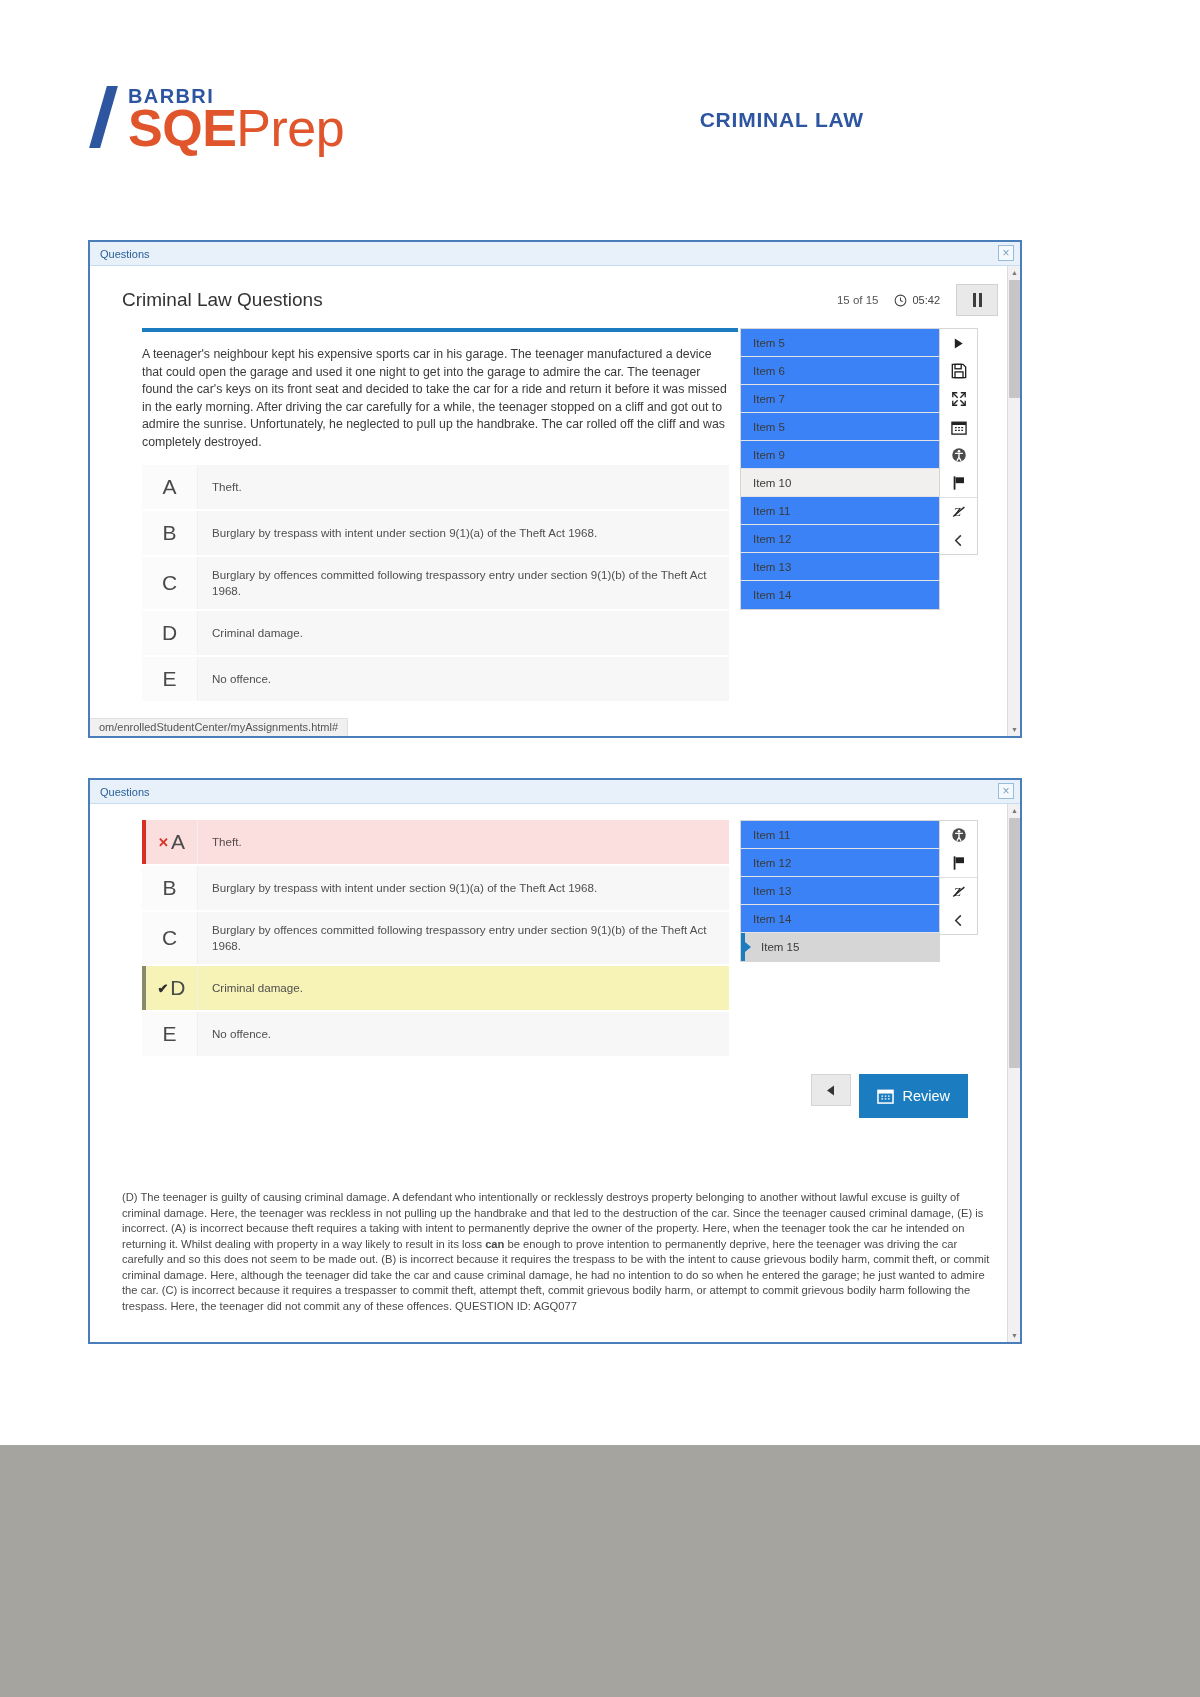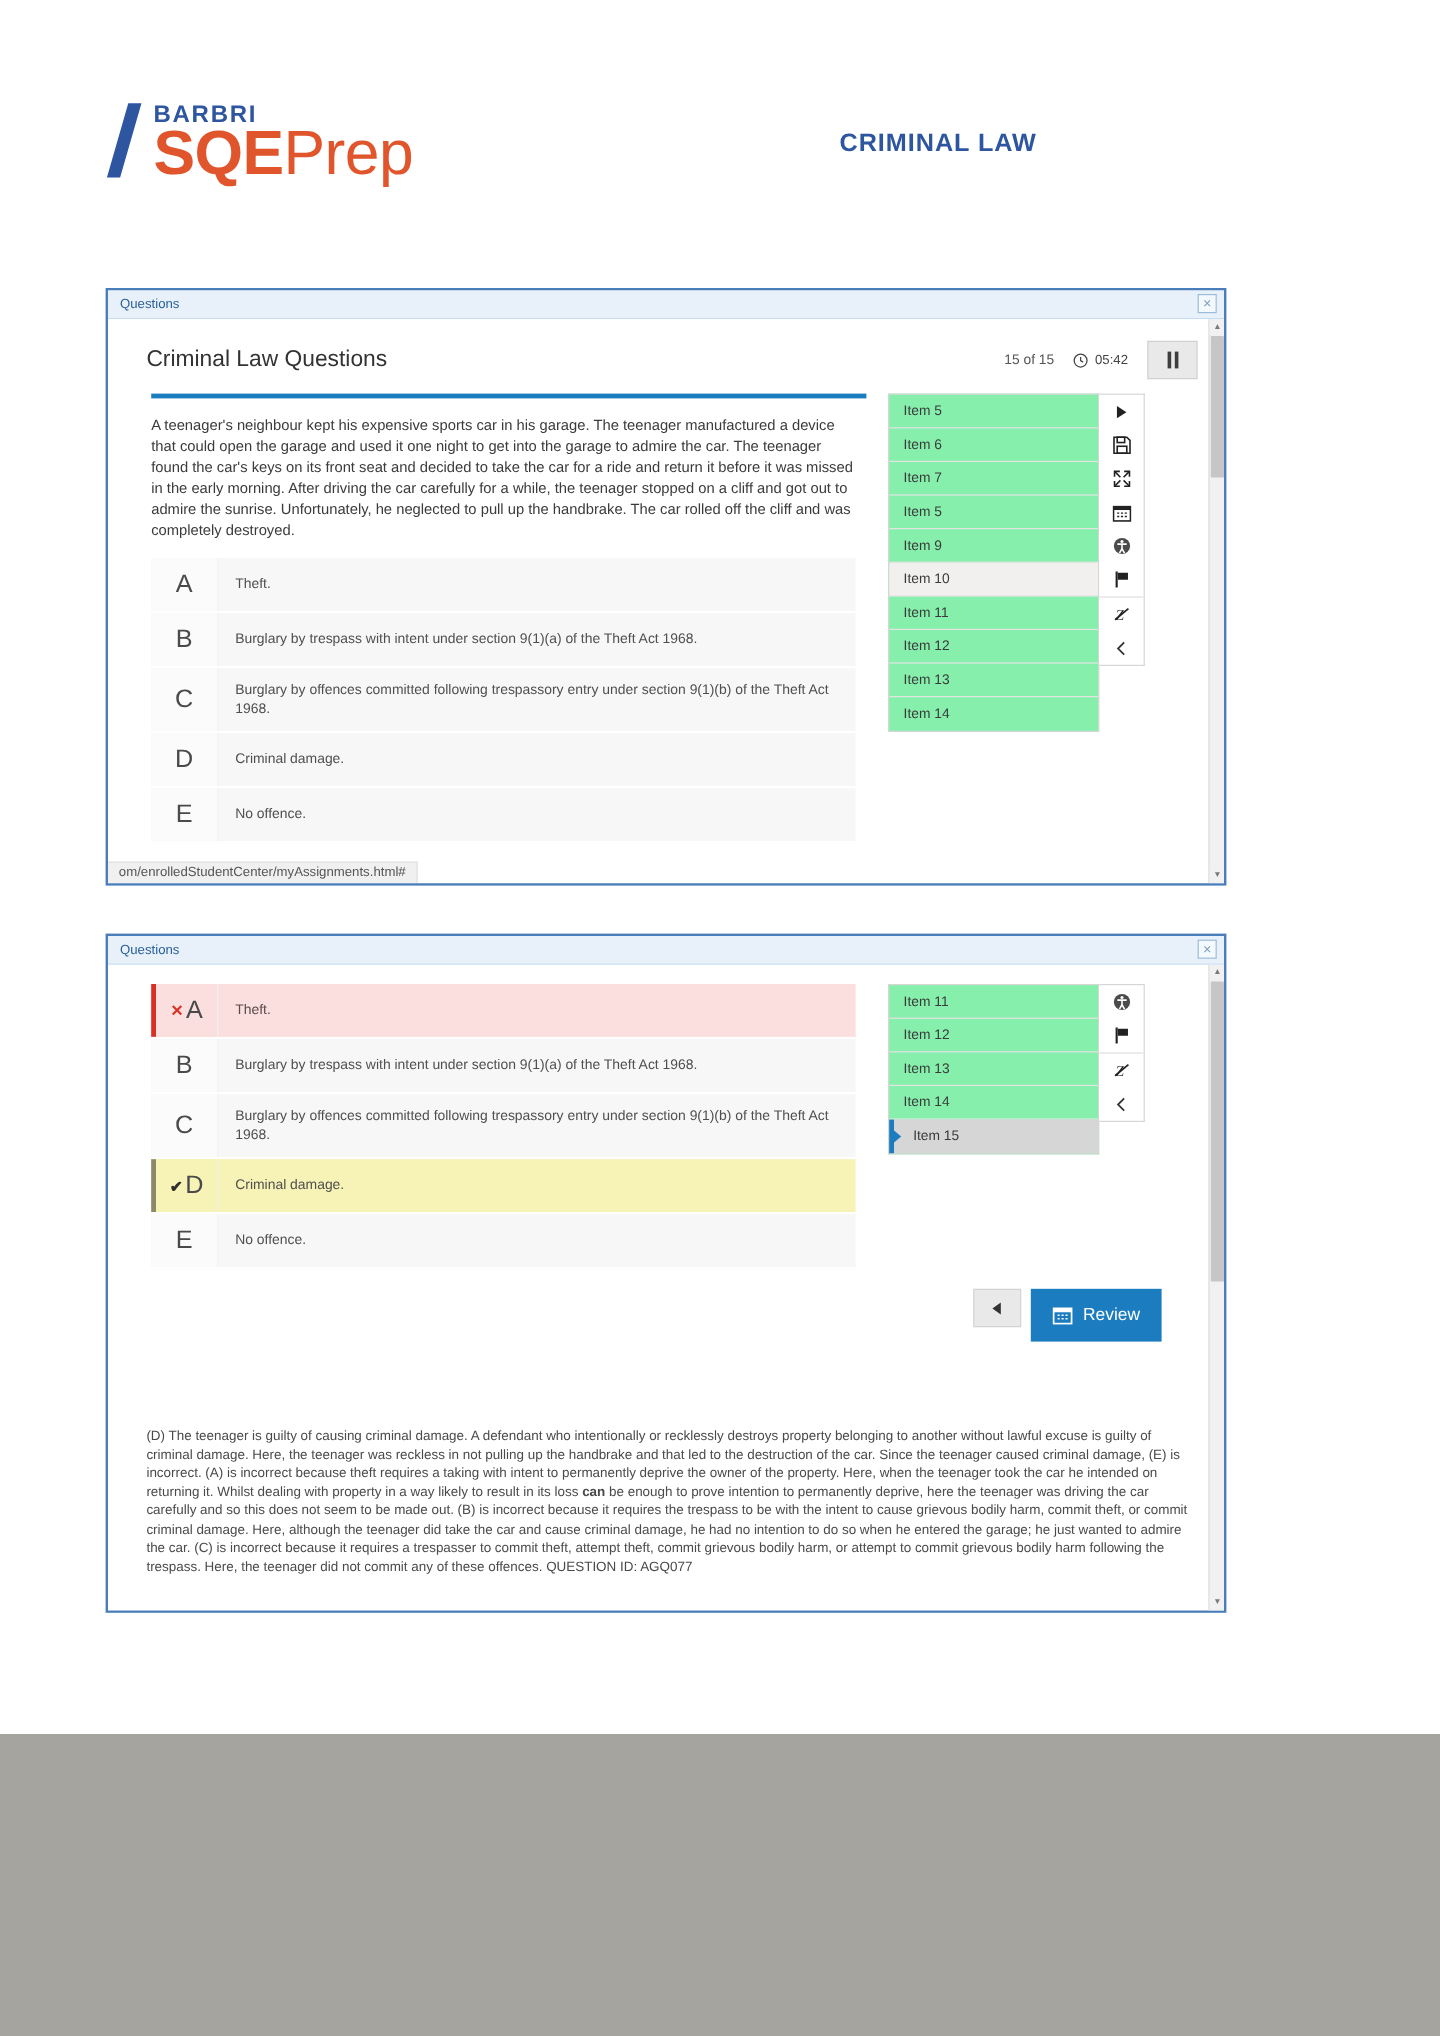--- a/index.html
+++ b/index.html
@@ -129,21 +129,21 @@
     background: #e9e9e9;
     border: 1px solid #d2d2d2;
     display: flex; align-items: center; justify-content: center;
     gap: 3px;
     cursor: pointer;
   }
   .pause-btn i { width: 3px; height: 14px; background: #3d3d3d; display:block; }
 
   
   .q-main { display: flex; padding: 0 0 0 0; }
-  .q-left { width: 628px; padding-left: 36px; }
+  .q-left { width: 628px; padding-left: 52px; }
   .q-rule {
     height: 4px; background: #1b7dbf; width: 596px; margin-bottom: 14px;
   }
   .q-stem {
     font-size: 12.3px;
     line-height: 17.5px;
     color: #3b3b3b;
     width: 590px;
     margin-bottom: 14px;
   }
@@ -196,23 +196,23 @@
   .mark.tick { color: #2d2d2d; }
 
   
   .q-right {
     margin-left: 22px;
     display: flex;
     align-items: flex-start;
     padding-top: 0;
   }
   .item-list {
-    width: 176px;
+    width: 200px;
     border: 1px solid #d6d6d6;
-    background: #86efac;
+    background: #3b82f6;
   }
   .item-row {
     height: 28px;
     display: flex;
     align-items: center;
     padding-left: 12px;
     font-size: 11.5px;
     color: #3a3a3a;
     border-bottom: 1px solid #e4e4e4;
     position: relative;

